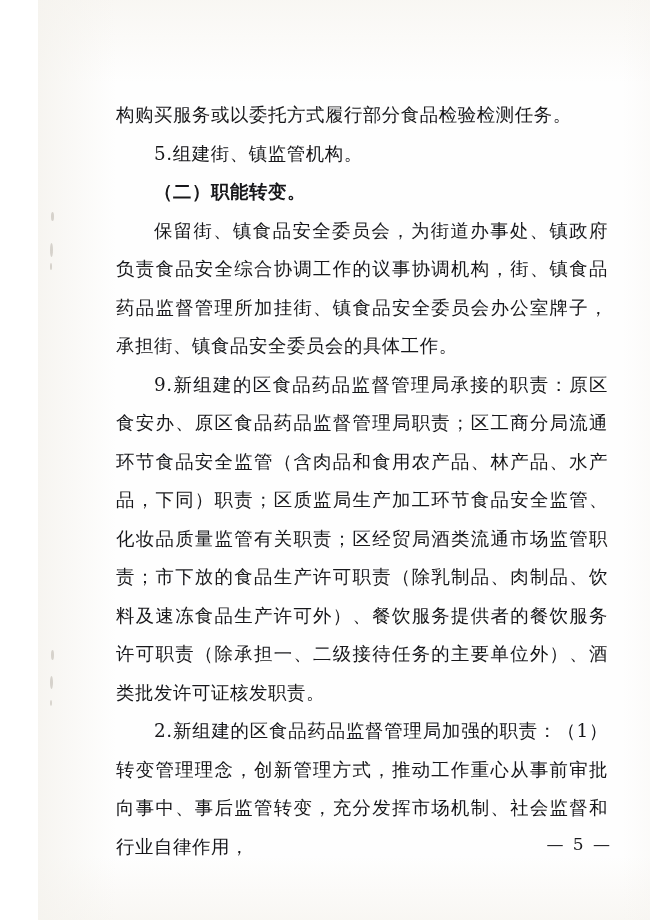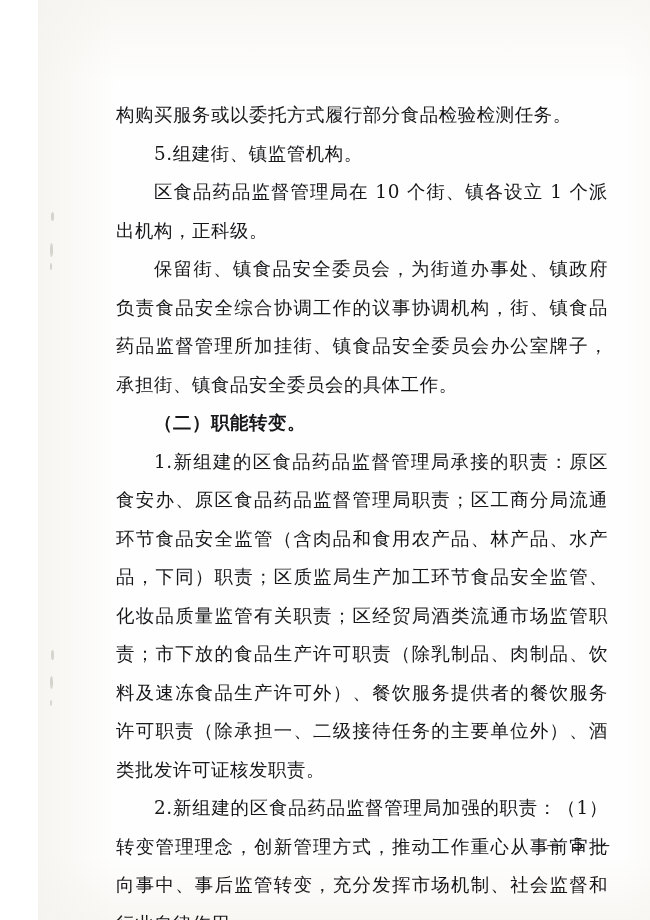--- a/index.html
+++ b/index.html
@@ -88,21 +88,20 @@
   <span class="margin-mark m1"></span>
   <span class="margin-mark m2"></span>
   <span class="margin-mark m3"></span>
   <span class="margin-mark m4"></span>
   <span class="margin-mark m5"></span>
   <span class="margin-mark m6"></span>
 
   <div class="content">
     <p class="para">构购买服务或以委托方式履行部分食品检验检测任务。</p>
     <p class="para indent">5.组建街、镇监管机构。</p>
-    <p class="para indent">区食品药品监督管理局在 10 个街、镇各设立 1 个派出机构，正科级。</p>
+    <p class="para indent bold">（二）职能转变。</p>
     <p class="para indent">保留街、镇食品安全委员会，为街道办事处、镇政府负责食品安全综合协调工作的议事协调机构，街、镇食品药品监督管理所加挂街、镇食品安全委员会办公室牌子，承担街、镇食品安全委员会的具体工作。</p>
-    <p class="para indent bold">（二）职能转变。</p>
-    <p class="para indent">1.新组建的区食品药品监督管理局承接的职责：原区食安办、原区食品药品监督管理局职责；区工商分局流通环节食品安全监管（含肉品和食用农产品、林产品、水产品，下同）职责；区质监局生产加工环节食品安全监管、化妆品质量监管有关职责；区经贸局酒类流通市场监管职责；市下放的食品生产许可职责（除乳制品、肉制品、饮料及速冻食品生产许可外）、餐饮服务提供者的餐饮服务许可职责（除承担一、二级接待任务的主要单位外）、酒类批发许可证核发职责。</p>
+    <p class="para indent">9.新组建的区食品药品监督管理局承接的职责：原区食安办、原区食品药品监督管理局职责；区工商分局流通环节食品安全监管（含肉品和食用农产品、林产品、水产品，下同）职责；区质监局生产加工环节食品安全监管、化妆品质量监管有关职责；区经贸局酒类流通市场监管职责；市下放的食品生产许可职责（除乳制品、肉制品、饮料及速冻食品生产许可外）、餐饮服务提供者的餐饮服务许可职责（除承担一、二级接待任务的主要单位外）、酒类批发许可证核发职责。</p>
     <p class="para indent">2.新组建的区食品药品监督管理局加强的职责：（1）转变管理理念，创新管理方式，推动工作重心从事前审批向事中、事后监管转变，充分发挥市场机制、社会监督和行业自律作用，</p>
   </div>
 
   <div class="page-number">— 5 —</div>
 </div>
 
 </body></html>

